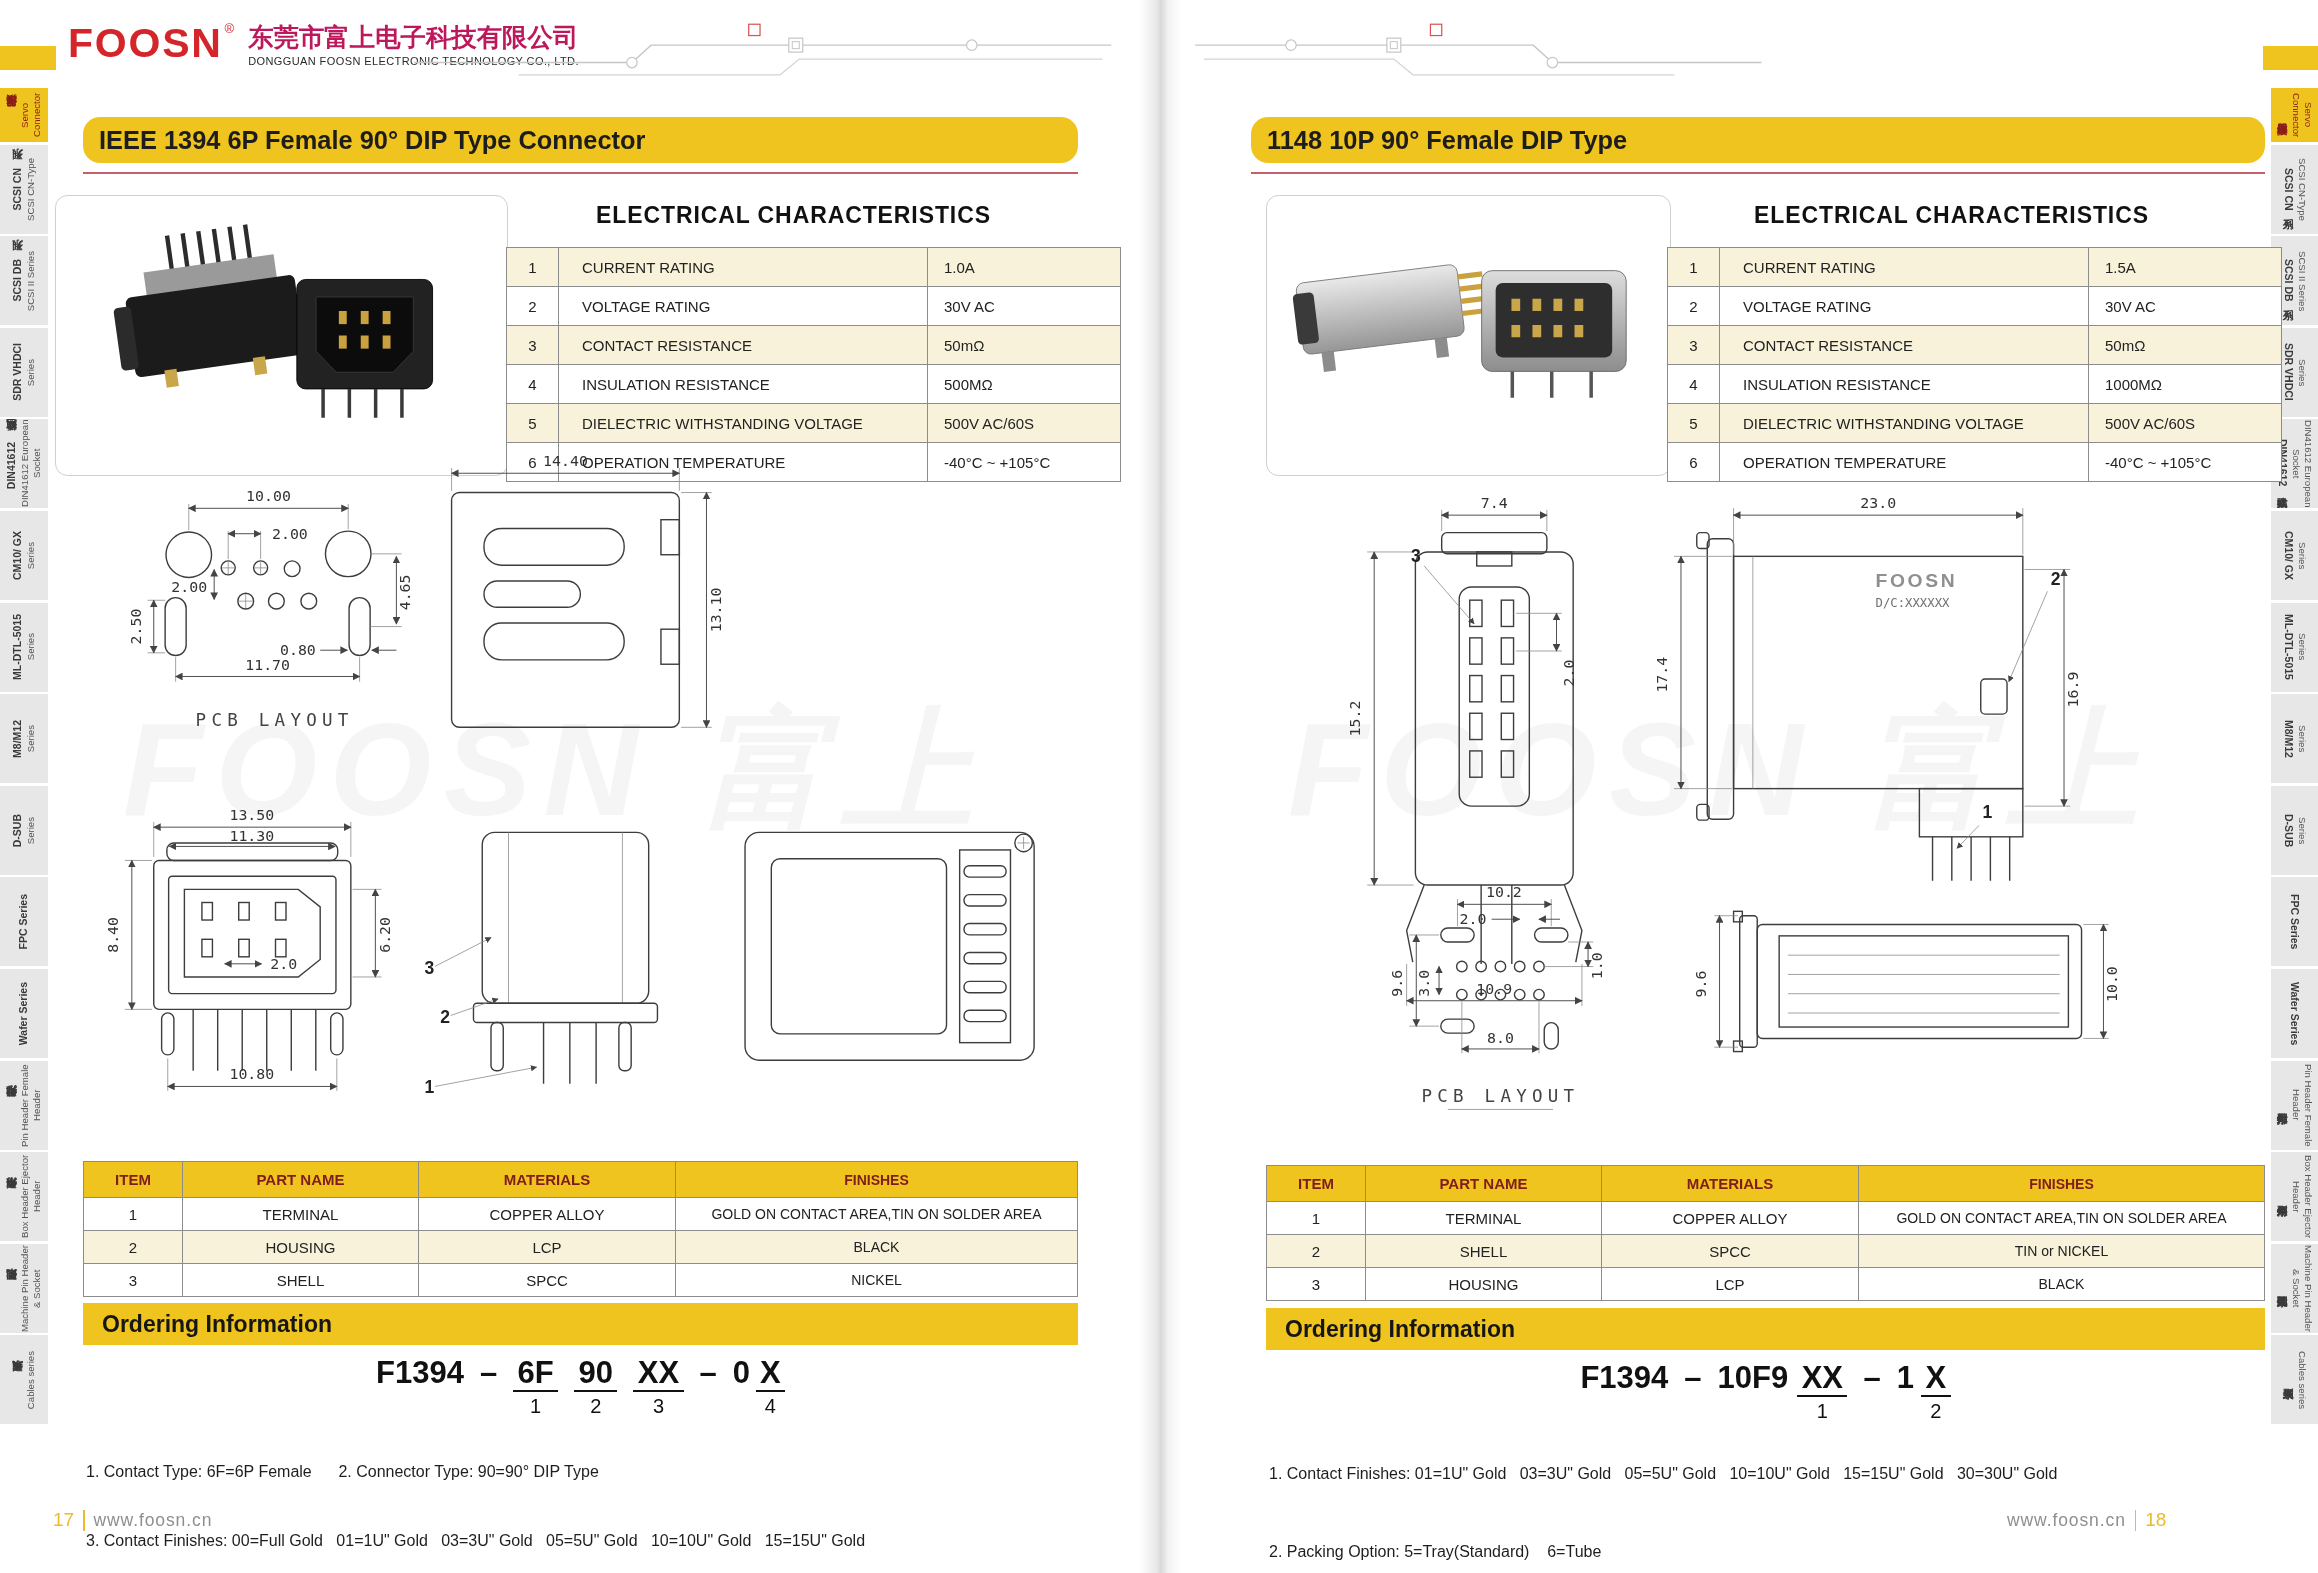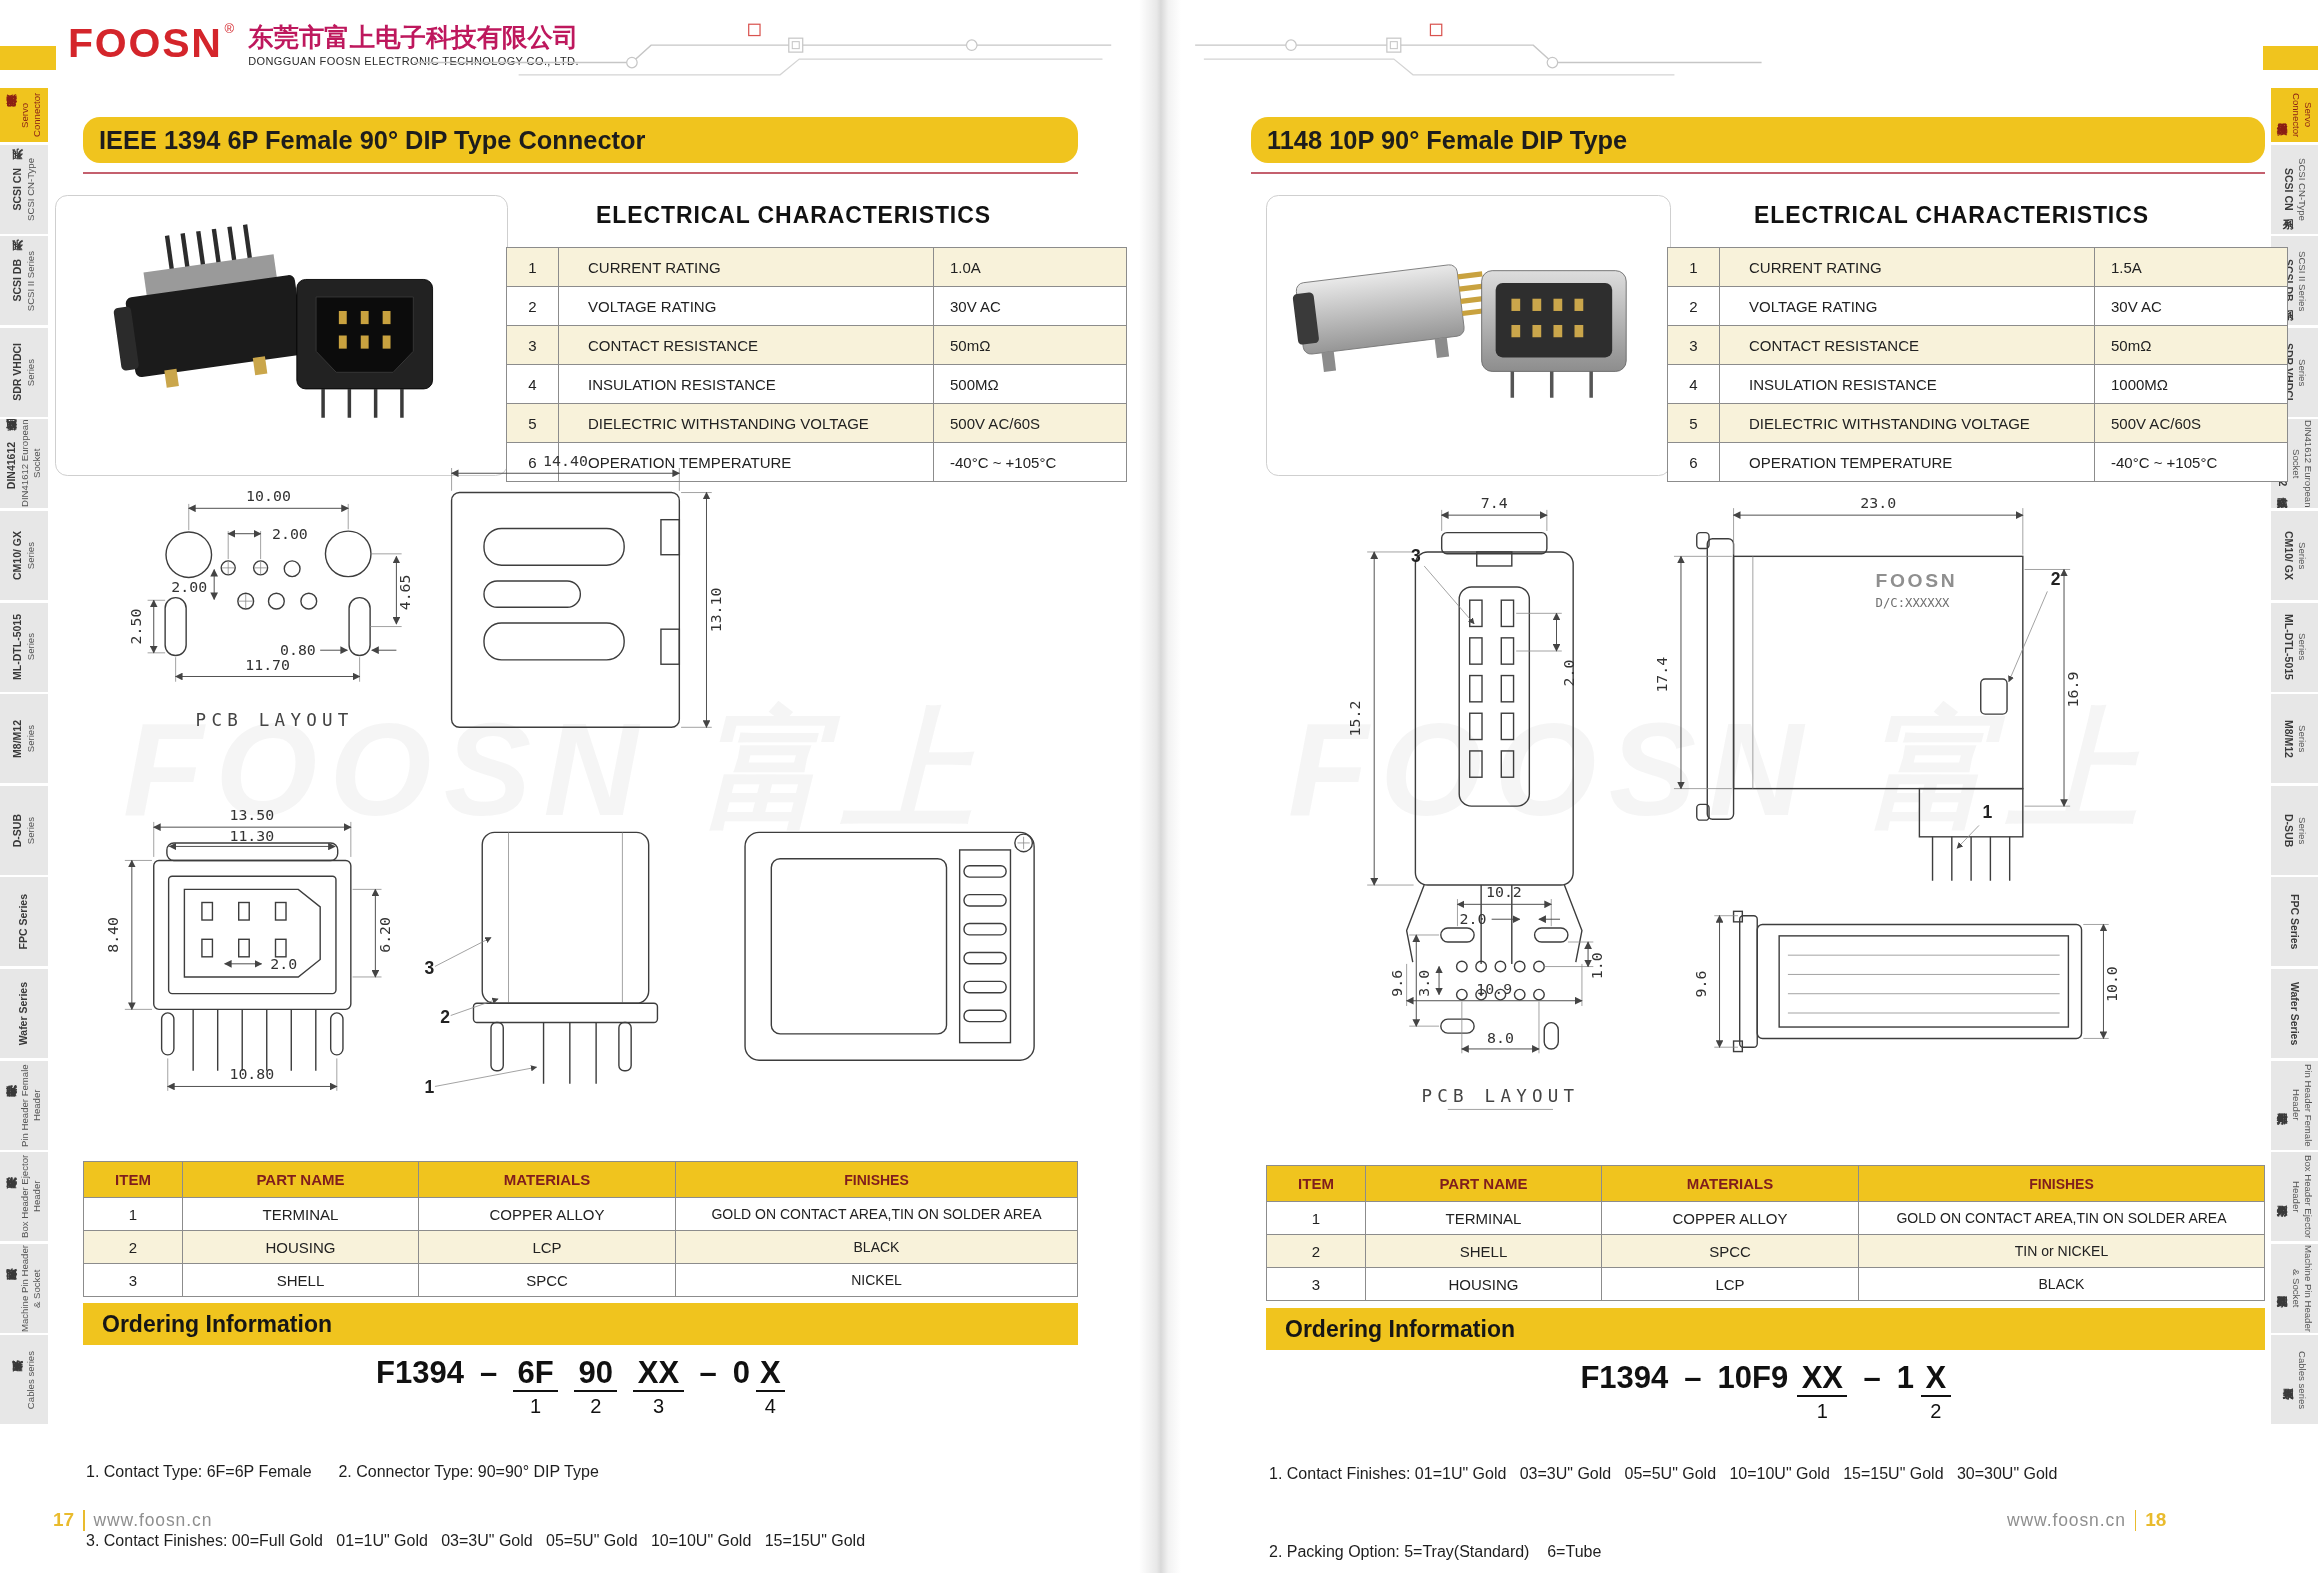--- a/index.html
+++ b/index.html
@@ -33,38 +33,38 @@
   
   .title-bar{position:absolute;height:46px;background:#F0C41E;font-size:25.4px;font-weight:700;color:#1d1d1d;line-height:46px;padding-left:16px;box-sizing:border-box;border-radius:17px;}
   .red-line{position:absolute;height:1.8px;background:#C4606E;}
   .photo-box{position:absolute;border:0.9px solid #cfcfcf;border-radius:12.3px;background:#fff;overflow:hidden;}
   .sec-head{position:absolute;font-size:23px;font-weight:600;letter-spacing:0.9px;color:#111;text-align:center;}
   table{border-collapse:collapse;table-layout:fixed;position:absolute;background:#fff;}
   td{border:0.9px solid #8c8c8c;font-size:15px;color:#222;overflow:hidden;white-space:nowrap;}
   .etable{width:568px;}
   .etable td{height:36px;}
   .etable td:nth-child(1){width:49px;text-align:center;}
-  .etable td:nth-child(2){width:344px;padding-left:29px;}
+  .etable td:nth-child(2){width:344px;padding-left:23px;}
   .etable td:nth-child(3){width:175px;padding-left:16px;}
   tr.odd td{background:#F8F2DA;}
   .mtable td{height:30px;text-align:center;}
   .mtable tr.mhead td{height:33px;background:#F0C41E;font-weight:700;color:#7f1d1d;margin-top:22px;}
   .mtable td:nth-child(1){width:96px;}
   .mtable td:nth-child(2){width:233px;}
   .mtable td:nth-child(3){width:254px;}
   .mtable td:nth-child(4){font-size:14px;}
   .order-bar{position:absolute;height:42px;background:#F0C41E;font-size:23px;font-weight:700;color:#161616;line-height:42px;padding-left:19px;box-sizing:border-box;}
   .code-row{position:absolute;display:flex;justify-content:center;align-items:flex-start;gap:16px;}
   .seg{display:flex;flex-direction:column;align-items:center;}
   .seg .t{font-size:31px;font-weight:700;color:#111;line-height:1.1;}
   .seg.u .t{border-bottom:2.6px solid #111;padding:0 4.4px;}
   .seg .n{font-size:20px;color:#111;margin-top:2.6px;height:24.5px;font-weight:400;}
   .notes{position:absolute;font-size:16px;color:#1e1e1e;line-height:23px;white-space:pre-wrap;}
   .footer{position:absolute;top:1509px;display:flex;align-items:center;gap:8.8px;}
-  .pageno{font-size:19px;font-weight:700;color:#E9BB2D;}
+  .pageno{font-size:19px;font-weight:400;color:#E9BB2D;}
   .fbar{width:1.8px;height:21px;background:#E9BB2D;display:inline-block;}
   .url{font-size:17.5px;color:#8f8f8f;letter-spacing:0.9px;}
   .watermark{position:absolute;font-size:131px;font-weight:800;font-style:italic;color:rgba(60,60,60,0.05);letter-spacing:12.3px;white-space:nowrap;z-index:0;}
   .draw{position:absolute;z-index:1;}
   .gutter{position:absolute;left:1139px;top:0;width:42px;height:1574px;
     background:linear-gradient(90deg,rgba(0,0,0,0) 0%,rgba(0,0,0,0.09) 42%,rgba(0,0,0,0.15) 52%,rgba(0,0,0,0.05) 70%,rgba(0,0,0,0) 100%);}
 
   
   .ol{stroke:#3d3d3d;stroke-width:1.6;fill:none;}
   .tl{stroke:#8a8a8a;stroke-width:0.9;fill:none;}

